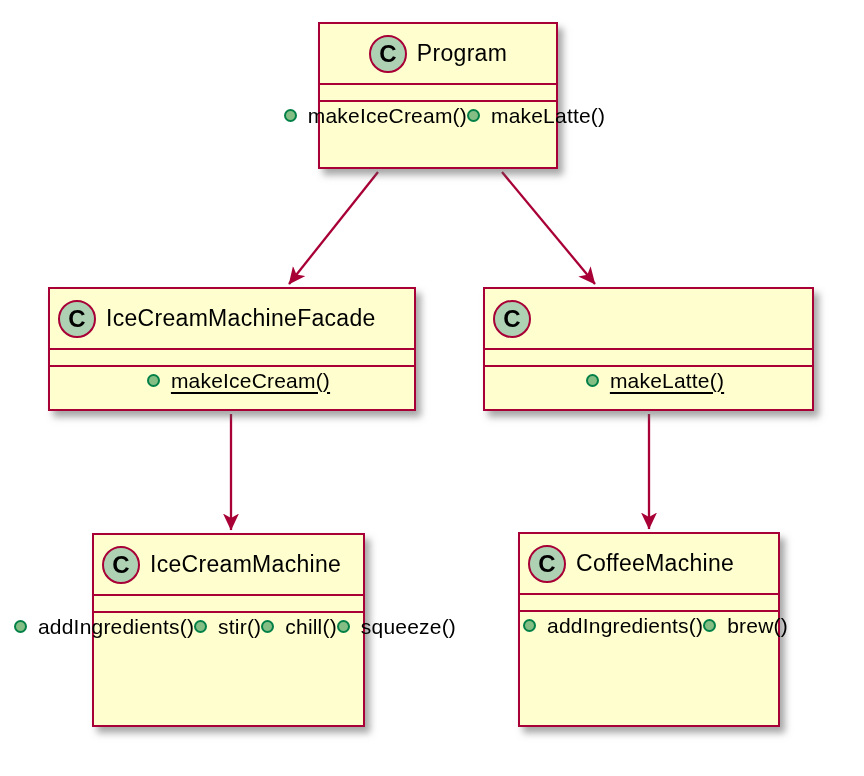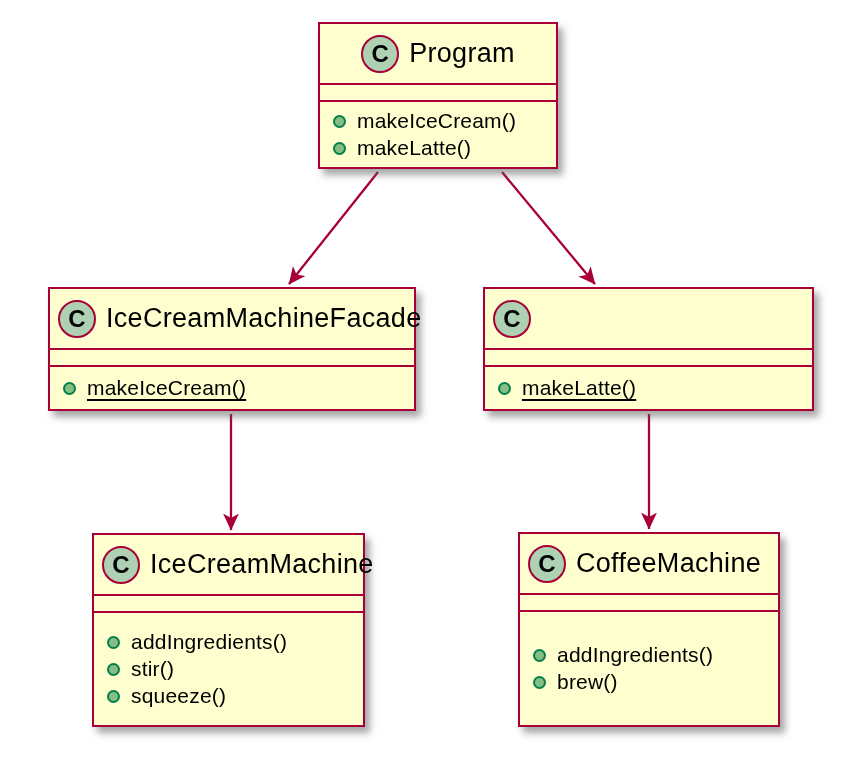--- a/index.html
+++ b/index.html
@@ -28,29 +28,29 @@
   }
   .pos-program .title { justify-content:center; }
 
   .ccircle {
     box-sizing:border-box; flex:0 0 auto;
     width:38px; height:38px; border-radius:50%;
     background:#ADD1B2; border:2.5px solid #A80036;
     display:flex; align-items:center; justify-content:center;
     font-size:24px; font-weight:bold; color:#000000;
   }
-  .cname { font-size:27px; color:#000000; white-space:nowrap; letter-spacing:0.3px; }
+  .cname { font-size:23px; color:#000000; white-space:nowrap; letter-spacing:0.3px; }
 
   .fields {
     flex:0 0 auto; height:15px;
     border-top:2.5px solid #A80036; border-bottom:2.5px solid #A80036;
   }
 
   .methods {
-    flex:1 1 auto; display:flex; flex-direction:column;
+    flex:1 1 auto; display:flex; flex-direction:row;
     justify-content:center; padding-left:13px;
   }
   .method { display:flex; align-items:center; gap:11px; height:27px; }
   .dot {
     box-sizing:border-box; flex:0 0 auto;
     width:13px; height:13px; border-radius:50%;
     background:#84BE84; border:2px solid #038048;
   }
   .mlabel { font-size:21px; color:#000000; white-space:nowrap; letter-spacing:0.2px; }
   .mlabel.static {
@@ -131,20 +131,24 @@
       <div class="method">
         <span class="dot"></span>
         <span class="mlabel">addIngredients()</span>
       </div>
       <div class="method">
         <span class="dot"></span>
         <span class="mlabel">stir()</span>
       </div>
       <div class="method">
         <span class="dot"></span>
+        <span class="mlabel">chill()</span>
+      </div>
+      <div class="method">
+        <span class="dot"></span>
         <span class="mlabel">squeeze()</span>
       </div>
     </div>
   </div>
 
   <div class="uml-class pos-cm">
     <div class="title">
       <span class="ccircle">C</span>
       <span class="cname">CoffeeMachine</span>
     </div>

